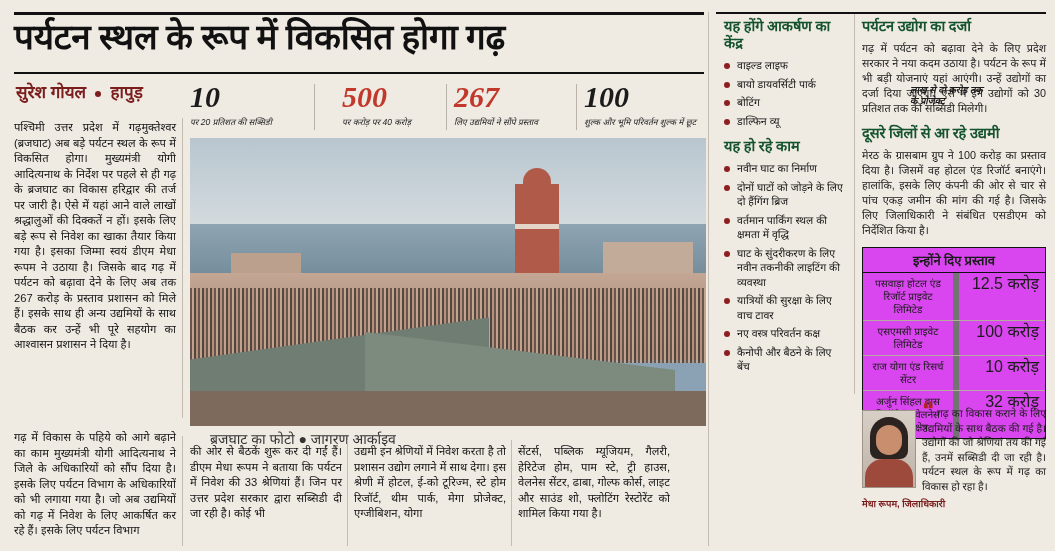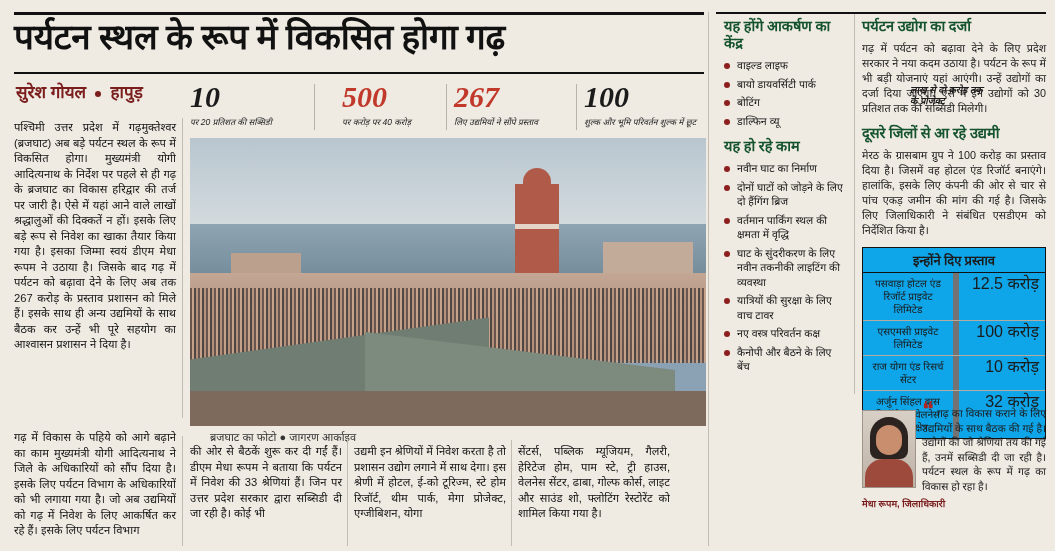--- a/index.html
+++ b/index.html
@@ -52,21 +52,21 @@
      background:repeating-linear-gradient(90deg,#5d4a43 0 2px,#caa58c 2px 4px,#3f3a3a 4px 6px,#b4917b 6px 8px);
      opacity:.85;}
   .photo .roof1{position:absolute;left:-4%;top:70%;width:62%;height:34%;background:#6f7d72;transform:skewY(-8deg);}
   .photo .roof2{position:absolute;left:34%;top:74%;width:60%;height:32%;background:#7d8a7e;transform:skewY(7deg);}
   .photo .ground{position:absolute;left:0;top:88%;width:100%;height:12%;background:#7e6a5d;}
   .photo .tower{position:absolute;left:63%;top:16%;width:44px;height:46%;background:#b05a4a;}
   .photo .tower:after{content:"";position:absolute;left:8px;top:-16px;width:28px;height:18px;background:#b05a4a;border-radius:14px 14px 0 0;}
   .photo .towerband{position:absolute;left:63%;top:30%;width:44px;height:5px;background:#e4d5c8;}
   .photo .bldgL{position:absolute;left:8%;top:40%;width:70px;height:22%;background:#bba18d;}
   .photo .bldgR{position:absolute;left:80%;top:36%;width:90px;height:26%;background:#c2ab98;}
-  .photo-caption{position:absolute;left:190px;top:429px;width:516px;font-size:11px;color:#333;padding-left:20px;}
+  .photo-caption{position:absolute;left:190px;top:429px;width:516px;font-size:14px;color:#333;padding-left:20px;}
 
   
   .col{position:absolute;font-size:11.2px;line-height:15.5px;text-align:justify;color:#161616;}
   .col1{left:14px;top:120px;width:162px;}
   .col-b1{left:14px;top:430px;width:162px;}
   .col-b2{left:190px;top:444px;width:152px;}
   .col-b3{left:354px;top:444px;width:152px;}
   .col-b4{left:518px;top:444px;width:152px;}
 
   .divider-v{position:absolute;width:1px;background:#c3bcb1;}
@@ -81,21 +81,21 @@
     font-family:"Liberation Serif", serif;
     font-weight:bold;font-size:14.5px;line-height:17px;color:#14532d;margin-bottom:6px;
   }
   .bullets{list-style:none;margin:0 0 10px 0;padding:0;}
   .bullets li{position:relative;padding-left:13px;font-size:10.6px;line-height:14.5px;margin-bottom:4px;color:#161616;}
   .bullets li:before{content:"";position:absolute;left:0;top:5px;width:6px;height:6px;border-radius:50%;background:#8d1f1f;}
 
   .side-p{font-size:10.8px;line-height:15px;text-align:justify;margin:0 0 9px 0;}
 
   
-  .ptable{margin-top:6px;border:1.5px solid #111;background:#0ea5e9;}
+  .ptable{margin-top:6px;border:1.5px solid #111;background:#d946ef;}
   .ptable .thead{text-align:center;font-family:"Liberation Serif", serif;font-weight:bold;font-size:13px;padding:3px 0;border-bottom:1.5px solid #111;}
   .ptable .row{display:flex;border-bottom:1px solid #b5ac9f;}
   .ptable .row:last-child{border-bottom:none;}
   .ptable .c1{flex:1;padding:4px 6px;font-size:10.2px;line-height:13px;text-align:center;}
   .ptable .c2{width:74px;padding:4px 6px;font-size:16px;line-height:13px;border-left:6px solid #737373;text-align:right;}
 
   
   .quote{position:absolute;left:146px;top:404px;width:184px;}
   .quote-inner{display:flex;gap:6px;align-items:center;}
   .portrait{width:52px;height:76px;background:linear-gradient(#d8cfc6,#bdb2a6);border:1px solid #9e9488;position:relative;overflow:hidden;flex:0 0 52px;}

